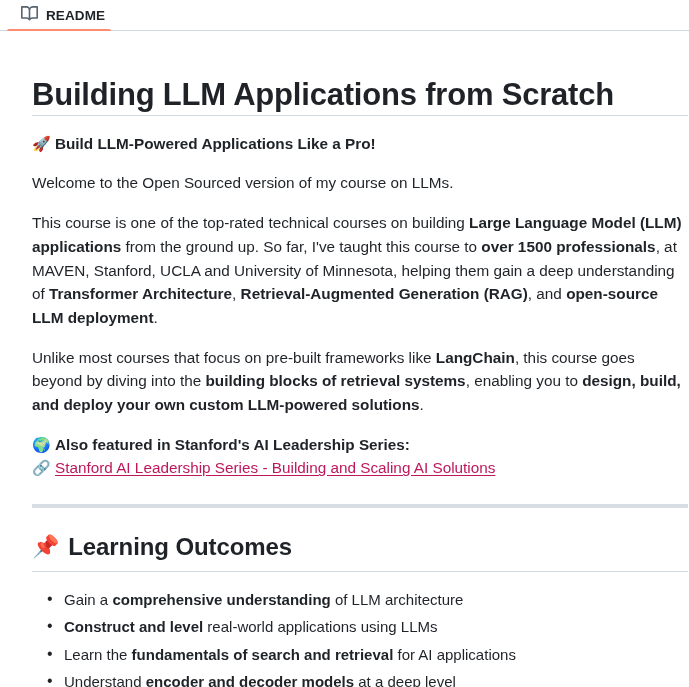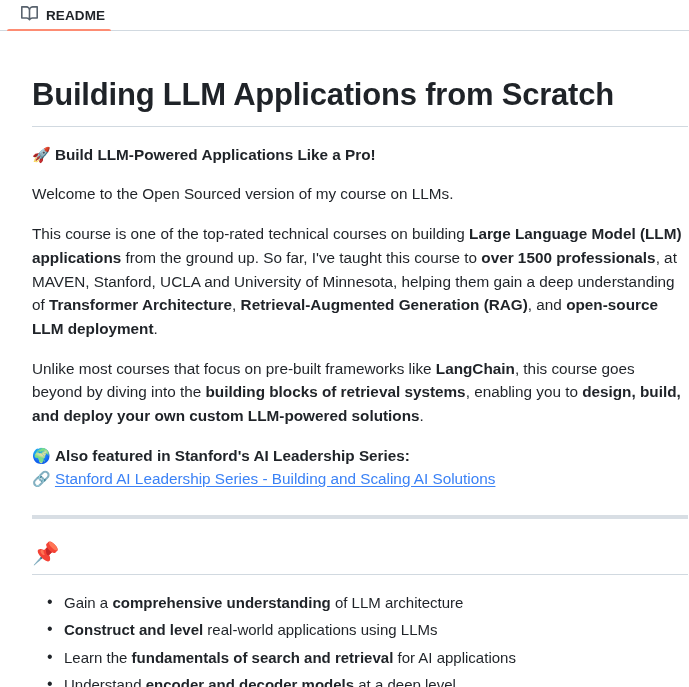--- a/index.html
+++ b/index.html
@@ -58,21 +58,21 @@
   
   .md {
     padding: 0 0 0 32px;
     padding-right: 1px;
   }
   .md h1 {
     font-size: 31px;
     line-height: 1.25;
     font-weight: 700;
     margin: 45px 0 0 0;
-    padding-bottom: 11px;
+    padding-bottom: 0;
     border-bottom: 1px solid #d1d9e0;
     letter-spacing: -0.2px;
   }
   .md h2 {
     font-size: 24px;
     line-height: 1.25;
     font-weight: 700;
     margin: 24px 0 0 0;
     padding-bottom: 9px;
     border-bottom: 1px solid #d1d9e0;
@@ -82,21 +82,21 @@
     gap: 9px;
   }
   .md p {
     font-size: 15.3px;
     line-height: 1.55;
     margin: 15px 0 16px 0;
   }
   .md p.first-para { margin-top: 16px; }
   .md strong { font-weight: 700; }
   .md a {
-    color: #3b82f6;
+    color: #be185d;
     text-decoration: underline;
     text-underline-offset: 1.5px;
   }
   .emoji {
     font-family: "DejaVu Sans", sans-serif;
     font-size: 15px;
     line-height: 1;
   }
   .emoji-h2 { font-size: 22px; }
   .hr-thick {
@@ -165,20 +165,21 @@
     <span class="emoji">🌍</span>
     <strong>Also featured in Stanford's AI Leadership Series:</strong><br>
     <span class="emoji">🔗</span>
     <a href="#">Stanford AI Leadership Series - Building and Scaling AI Solutions</a>
   </p>
 
   <hr class="hr-thick">
 
   <h2>
     <span class="emoji emoji-h2">📌</span>
+    <span>Learning Outcomes</span>
   </h2>
 
   <ul>
     <li><span>Gain a </span><strong>comprehensive understanding</strong><span> of LLM architecture</span></li>
     <li><span></span><strong>Construct and level</strong><span> real-world applications using LLMs</span></li>
     <li><span>Learn the </span><strong>fundamentals of search and retrieval</strong><span> for AI applications</span></li>
     <li><span>Understand </span><strong>encoder and decoder models</strong><span> at a deep level</span></li>
   </ul>
 
 </div>

